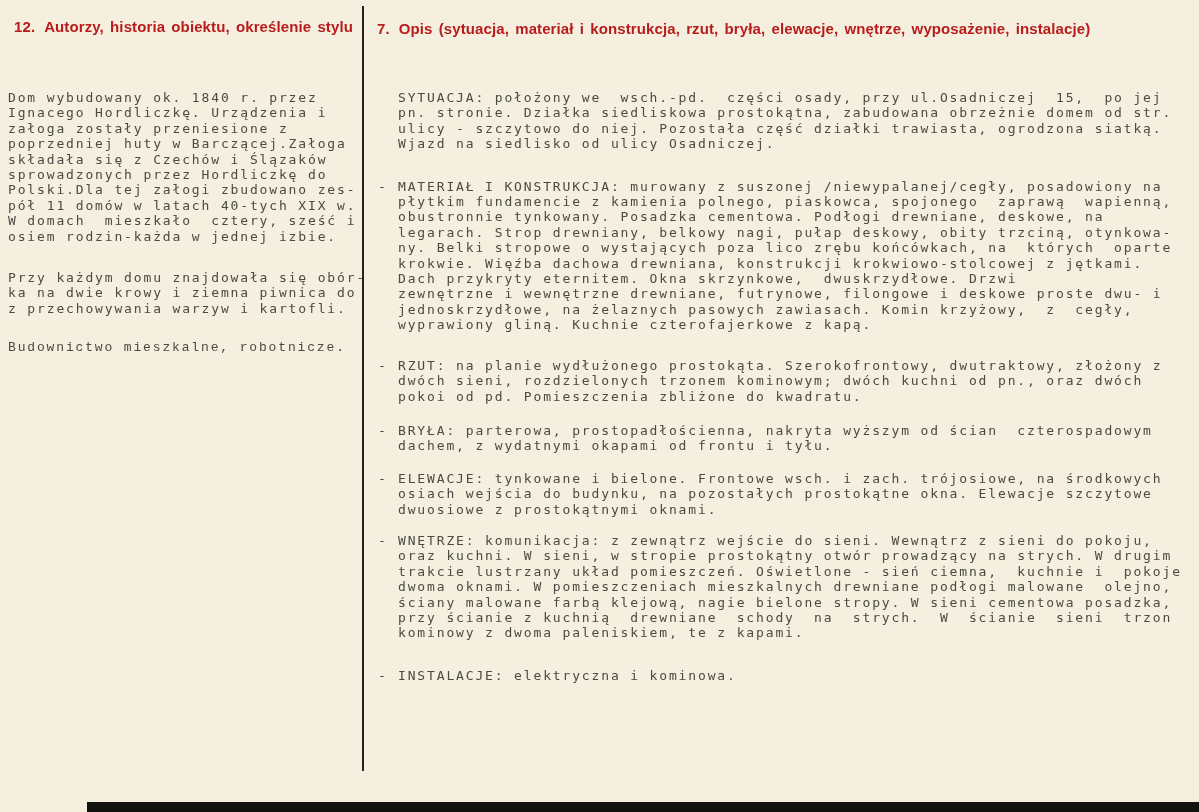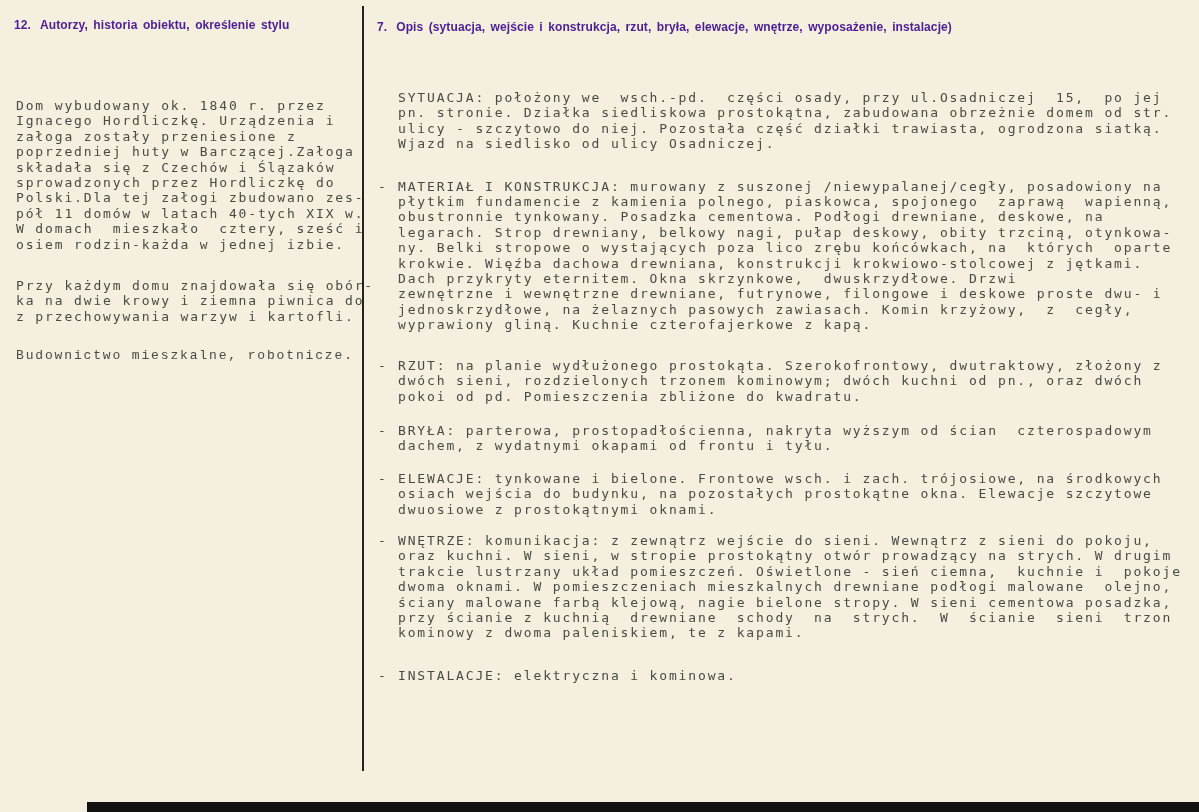--- a/index.html
+++ b/index.html
@@ -12,35 +12,35 @@
   
   .tw{
     font-size:13px;line-height:15.4px;letter-spacing:1.85px;
     color:#4b4a43;white-space:pre;
   }
   .text-line{white-space:pre;}
   
   .hdr{
     position:absolute;
     font-family:"Liberation Sans",sans-serif;font-weight:700;
-    font-size:12px;color:#4c1d95;letter-spacing:.1px;word-spacing:2px;
+    font-size:15px;color:#b91c1c;letter-spacing:.1px;word-spacing:2px;
     white-space:nowrap;
   }
   .hdr .no{margin-right:9px;}
   .hdr-left{left:14px;top:18px;}
   .hdr-right{left:377px;top:20px;}
   
   .divider{
     position:absolute;left:362px;top:6px;width:2px;height:765px;
     background:#23221f;
   }
   
   .col-left{position:absolute;left:8px;top:90px;width:352px;}
   .col-right{position:absolute;left:398px;top:90px;width:795px;}
-  .para{margin:8px;}
+  .para{margin:0;}
   .para.p2{margin-top:26px;}
   .para.p3{margin-top:24px;font-family:Liberation Mono, monospace;}
   .sec{position:relative;margin:0;}
   .sec .dash{position:absolute;left:-20px;top:0;}
   .sec.s2{margin-top:27px;}
   .sec.s3{margin-top:25px;}
   .sec.s4{margin-top:19px;}
   .sec.s5{margin-top:17px;}
   .sec.s6{margin-top:16px;}
   .sec.s7{margin-top:27px;}
@@ -55,21 +55,21 @@
 
 <div class="page">
 
   <div class="divider"></div>
 
   <div class="hdr hdr-left">
     <span class="no">12.</span><span>Autorzy, historia obiektu, określenie stylu</span>
   </div>
 
   <div class="hdr hdr-right">
-    <span class="no">7.</span><span>Opis (sytuacja, wejście i konstrukcja, rzut, bryła, elewacje, wnętrze, wyposażenie, instalacje)</span>
+    <span class="no">7.</span><span>Opis (sytuacja, materiał i konstrukcja, rzut, bryła, elewacje, wnętrze, wyposażenie, instalacje)</span>
   </div>
 
   <div class="col-left tw" id="col-left"><div class="para p1"><div class="text-line">Dom wybudowany ok. 1840 r. przez</div><div class="text-line">Ignacego Hordliczkę. Urządzenia i</div><div class="text-line">załoga zostały przeniesione z</div><div class="text-line">poprzedniej huty w Barczącej.Załoga</div><div class="text-line">składała się z Czechów i Ślązaków</div><div class="text-line">sprowadzonych przez Hordliczkę do</div><div class="text-line">Polski.Dla tej załogi zbudowano zes-</div><div class="text-line">pół 11 domów w latach 40-tych XIX w.</div><div class="text-line">W domach  mieszkało  cztery, sześć i</div><div class="text-line">osiem rodzin-każda w jednej izbie.</div></div><div class="para p2"><div class="text-line">Przy każdym domu znajdowała się obór-</div><div class="text-line">ka na dwie krowy i ziemna piwnica do</div><div class="text-line">z przechowywania warzyw i kartofli.</div></div><div class="para p3"><div class="text-line">Budownictwo mieszkalne, robotnicze.</div></div></div>
 
   <div class="col-right tw" id="col-right"><div class="sec s1"><div class="text-line">SYTUACJA: położony we  wsch.-pd.  części osady, przy ul.Osadniczej  15,  po jej</div><div class="text-line">pn. stronie. Działka siedliskowa prostokątna, zabudowana obrzeżnie domem od str.</div><div class="text-line">ulicy - szczytowo do niej. Pozostała część działki trawiasta, ogrodzona siatką.</div><div class="text-line">Wjazd na siedlisko od ulicy Osadniczej.</div></div><div class="sec s2"><span class="dash">-</span><div class="text-line">MATERIAŁ I KONSTRUKCJA: murowany z suszonej /niewypalanej/cegły, posadowiony na</div><div class="text-line">płytkim fundamencie z kamienia polnego, piaskowca, spojonego  zaprawą  wapienną,</div><div class="text-line">obustronnie tynkowany. Posadzka cementowa. Podłogi drewniane, deskowe, na</div><div class="text-line">legarach. Strop drewniany, belkowy nagi, pułap deskowy, obity trzciną, otynkowa-</div><div class="text-line">ny. Belki stropowe o wystających poza lico zrębu końcówkach, na  których  oparte</div><div class="text-line">krokwie. Więźba dachowa drewniana, konstrukcji krokwiowo-stolcowej z jętkami.</div><div class="text-line">Dach przykryty eternitem. Okna skrzynkowe,  dwuskrzydłowe. Drzwi</div><div class="text-line">zewnętrzne i wewnętrzne drewniane, futrynowe, filongowe i deskowe proste dwu- i</div><div class="text-line">jednoskrzydłowe, na żelaznych pasowych zawiasach. Komin krzyżowy,  z  cegły,</div><div class="text-line">wyprawiony gliną. Kuchnie czterofajerkowe z kapą.</div></div><div class="sec s3"><span class="dash">-</span><div class="text-line">RZUT: na planie wydłużonego prostokąta. Szerokofrontowy, dwutraktowy, złożony z</div><div class="text-line">dwóch sieni, rozdzielonych trzonem kominowym; dwóch kuchni od pn., oraz dwóch</div><div class="text-line">pokoi od pd. Pomieszczenia zbliżone do kwadratu.</div></div><div class="sec s4"><span class="dash">-</span><div class="text-line">BRYŁA: parterowa, prostopadłościenna, nakryta wyższym od ścian  czterospadowym</div><div class="text-line">dachem, z wydatnymi okapami od frontu i tyłu.</div></div><div class="sec s5"><span class="dash">-</span><div class="text-line">ELEWACJE: tynkowane i bielone. Frontowe wsch. i zach. trójosiowe, na środkowych</div><div class="text-line">osiach wejścia do budynku, na pozostałych prostokątne okna. Elewacje szczytowe</div><div class="text-line">dwuosiowe z prostokątnymi oknami.</div></div><div class="sec s6"><span class="dash">-</span><div class="text-line">WNĘTRZE: komunikacja: z zewnątrz wejście do sieni. Wewnątrz z sieni do pokoju,</div><div class="text-line">oraz kuchni. W sieni, w stropie prostokątny otwór prowadzący na strych. W drugim</div><div class="text-line">trakcie lustrzany układ pomieszczeń. Oświetlone - sień ciemna,  kuchnie i  pokoje</div><div class="text-line">dwoma oknami. W pomieszczeniach mieszkalnych drewniane podłogi malowane  olejno,</div><div class="text-line">ściany malowane farbą klejową, nagie bielone stropy. W sieni cementowa posadzka,</div><div class="text-line">przy ścianie z kuchnią  drewniane  schody  na  strych.  W  ścianie  sieni  trzon</div><div class="text-line">kominowy z dwoma paleniskiem, te z kapami.</div></div><div class="sec s7"><span class="dash">-</span><div class="text-line">INSTALACJE: elektryczna i kominowa.</div></div></div>
 
   <div class="bottom-strip"></div>
 
 </div>
 

